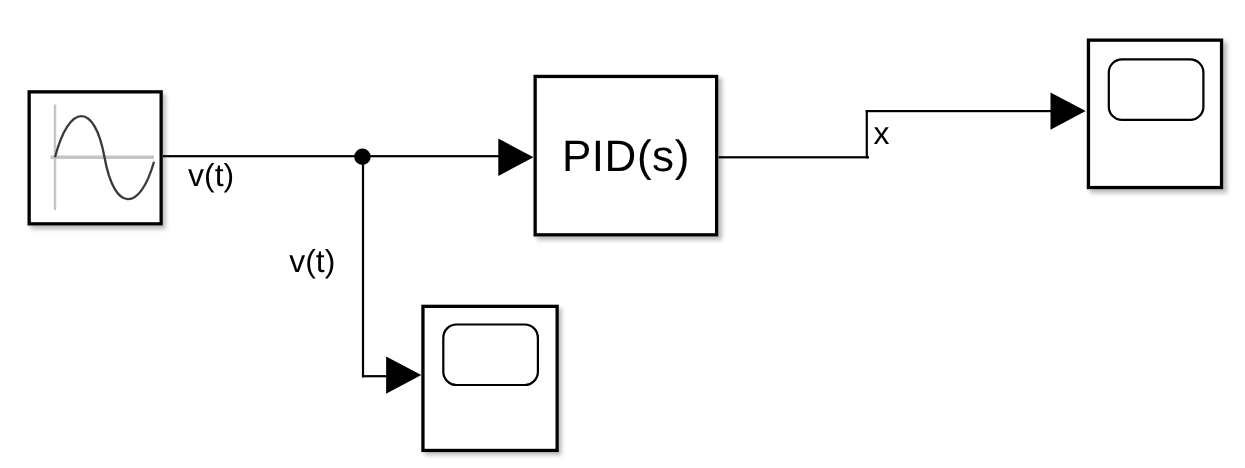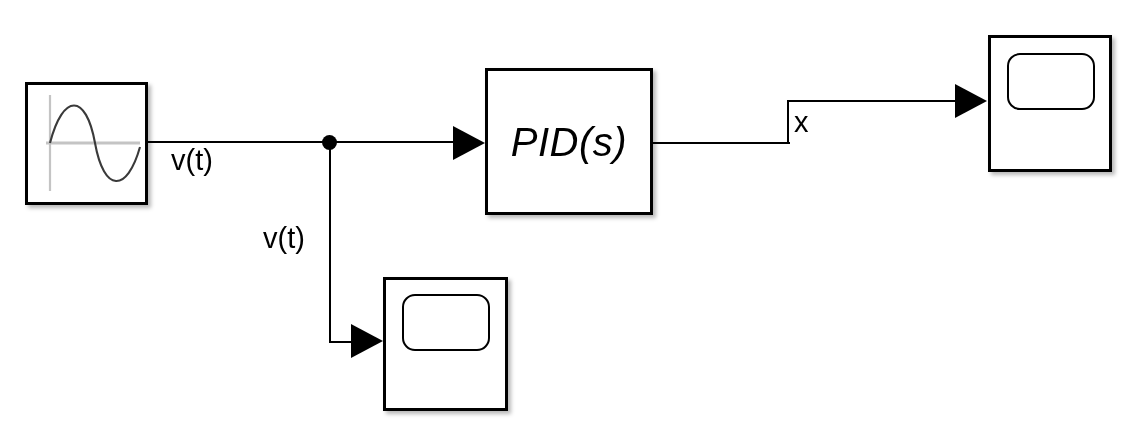--- a/index.html
+++ b/index.html
@@ -26,21 +26,21 @@
     box-shadow: 3px 3px 4px rgba(0,0,0,0.28);
   }
 
   
   #source-block { left: 25px; top: 82px; width: 123px; height: 123px; }
   #source-block svg { display: block; width: 100%; height: 100%; }
 
   
   #pid-block {
     left: 485px; top: 68px; width: 168px; height: 147px;
-    display: flex; align-items: center; justify-content: center; font-style: italic;
+    display: flex; align-items: center; justify-content: center;
   }
   .pid-label {
     font-size: 40px;
     color: #000000;
     line-height: 1;
     letter-spacing: 0.5px;
     white-space: nowrap;
     user-select: none;
   }
 

